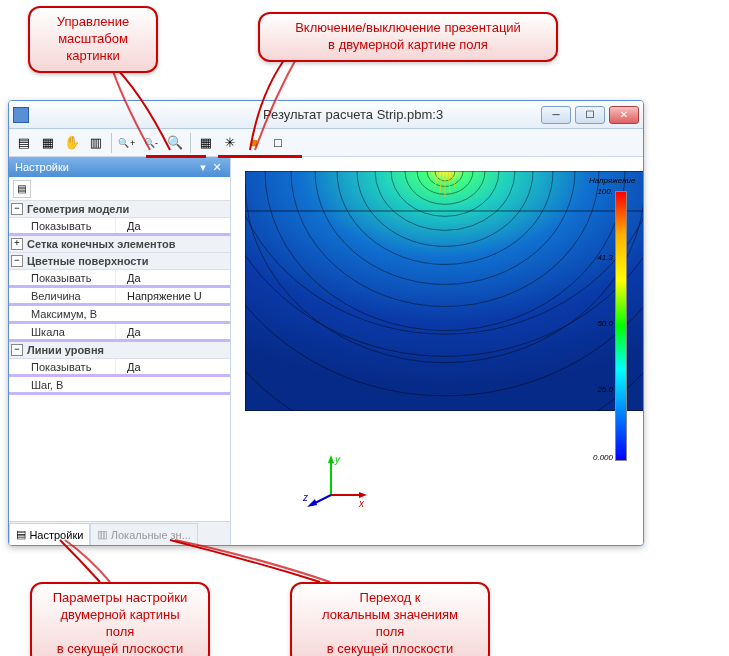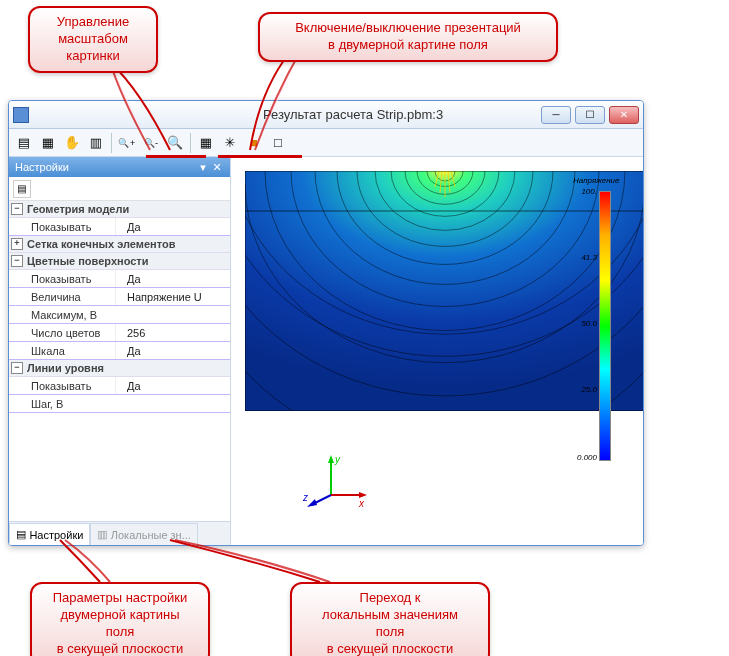--- a/index.html
+++ b/index.html
@@ -167,21 +167,21 @@
     width: 12px; height:12px;
     border:1px solid #888;
     font-size:9px;
     line-height:9px;
     text-align:center;
     margin-right:4px;
     background:#fff;
   }
   .prop-row {
     display: flex;
-    border-bottom: 1px solid #c4b5fd;
+    border-bottom: 3px solid #c4b5fd;
     height: 18px;
     align-items: center;
   }
   .prop-label {
     width: 106px;
     padding-left: 22px;
     color: #333;
   }
   .prop-value {
     flex: 1;
@@ -230,21 +230,21 @@
     left: 0; top: 0; right: 0; height: 240px;
   }
   .axes {
     position: absolute;
     left: 56px; bottom: 18px;
     font-size: 10px;
   }
 
   .colorbar {
     position: absolute;
-    right: 24px; top: 20px;
+    right: 8px; top: 20px;
     width: 46px; height: 300px;
   }
   .cb-title { font-size:8px; text-align:center; font-style:italic; line-height:1;}
   .cb-bar {
     position:absolute; left: 26px; top: 14px; width: 12px; height: 270px;
     background: linear-gradient(to bottom, #ff0000 0%, #ffb000 16%, #ffff00 33%, #00ff00 50%, #00ffff 66%, #0080ff 83%, #0000ff 100%);
     border:1px solid #888;
   }
   .cb-label { position:absolute; left:0; width:24px; text-align:right; font-size:8px; font-style:italic; }
 
@@ -351,24 +351,20 @@
             <div class="prop-value">Да</div>
           </div>
           <div class="prop-row">
             <div class="prop-label">Величина</div>
             <div class="prop-value">Напряжение U</div>
           </div>
           <div class="prop-row">
             <div class="prop-label">Максимум, В</div>
           </div>
           <div class="prop-row">
-            <div class="prop-label">Число цветов</div>
-            <div class="prop-value">256</div>
-          </div>
-          <div class="prop-row">
             <div class="prop-label">Шкала</div>
             <div class="prop-value">Да</div>
           </div>
           <div class="prop-section">
             <span class="expander">−</span>
             <span>Линии уровня</span>
           </div>
           <div class="prop-row">
             <div class="prop-label">Показывать</div>
             <div class="prop-value">Да</div>

